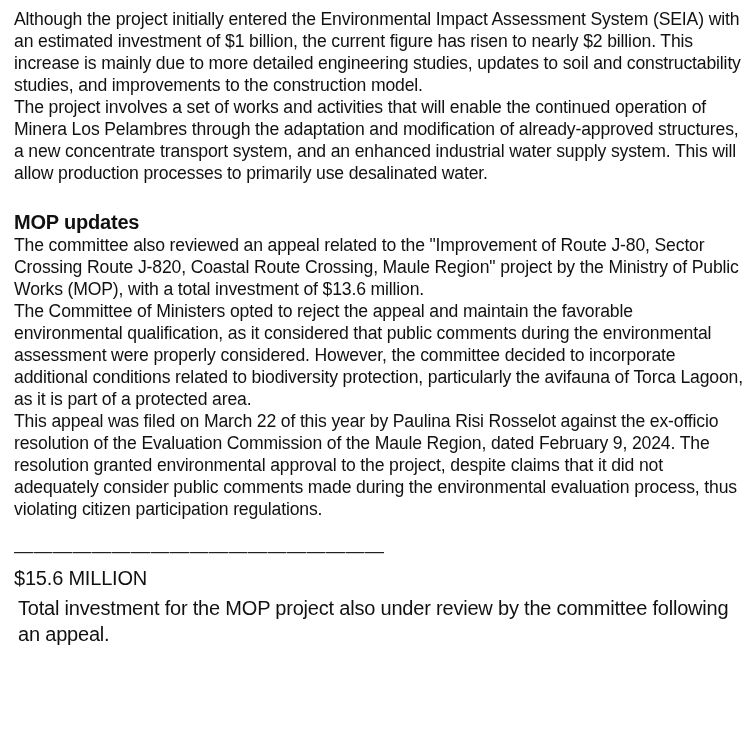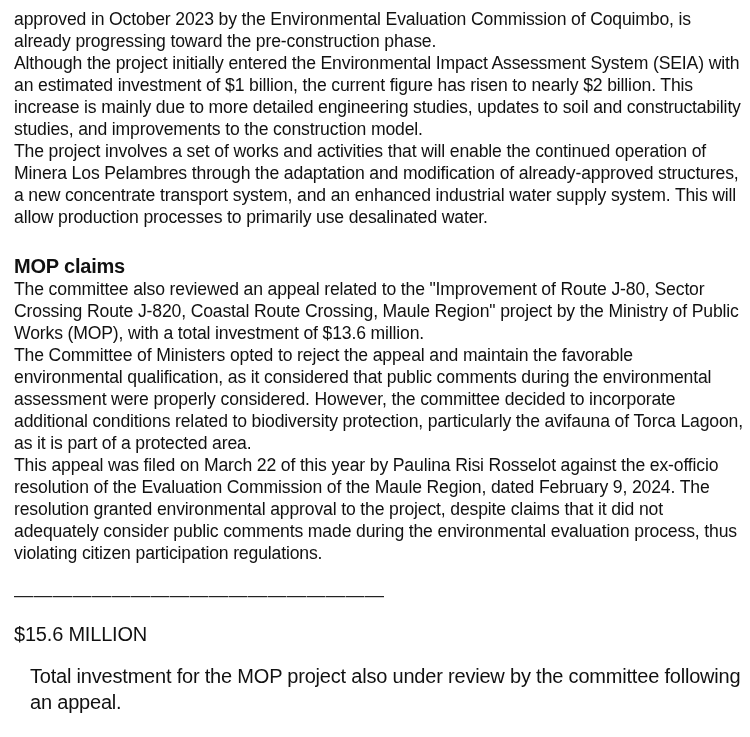--- a/index.html
+++ b/index.html
@@ -41,42 +41,41 @@
       font-size: 19px;
       line-height: 22px;
       margin-top: 20px;
       letter-spacing: 0.5px;
       color: #222;
       white-space: nowrap;
     }
     .stat-value {
       font-size: 20px;
       line-height: 25px;
-      margin-top: 16px;
+      margin-top: 4px;
       letter-spacing: -0.2px;
     }
     .stat-caption {
       font-size: 20px;
       line-height: 26px;
-      margin: 16px;
+      margin: 4px;
       letter-spacing: -0.2px;
       width: 720px;
     }
   </style>
 </head>
 <body>
 
 <div class="doc">
-  <p class="para">approved in October 2023 by the Environmental Evaluation Commission of Coquimbo, is already progressing toward the pre-construction phase.</p>
   <p class="para">Although the project initially entered the Environmental Impact Assessment System (SEIA) with an estimated investment of $1 billion, the current figure has risen to nearly $2 billion. This increase is mainly due to more detailed engineering studies, updates to soil and constructability studies, and improvements to the construction model.</p>
   <p class="para">The project involves a set of works and activities that will enable the continued operation of Minera Los Pelambres through the adaptation and modification of already-approved structures, a new concentrate transport system, and an enhanced industrial water supply system. This will allow production processes to primarily use desalinated water.</p>
 
   <div class="spacer"></div>
 
-  <h2 class="heading">MOP claims</h2>
+  <h2 class="heading">MOP updates</h2>
   <p class="para">The committee also reviewed an appeal related to the "Improvement of Route J-80, Sector Crossing Route J-820, Coastal Route Crossing, Maule Region" project by the Ministry of Public Works (MOP), with a total investment of $13.6 million.</p>
   <p class="para">The Committee of Ministers opted to reject the appeal and maintain the favorable environmental qualification, as it considered that public comments during the environmental assessment were properly considered. However, the committee decided to incorporate additional conditions related to biodiversity protection, particularly the avifauna of Torca Lagoon, as it is part of a protected area.</p>
   <p class="para">This appeal was filed on March 22 of this year by Paulina Risi Rosselot against the ex-officio resolution of the Evaluation Commission of the Maule Region, dated February 9, 2024. The resolution granted environmental approval to the project, despite claims that it did not adequately consider public comments made during the environmental evaluation process, thus violating citizen participation regulations.</p>
 
   <div class="divider">———————————————————</div>
   <div class="stat-value">$15.6 MILLION</div>
   <p class="stat-caption">Total investment for the MOP project also under review by the committee following an appeal.</p>
 </div>
 
 </body></html>

